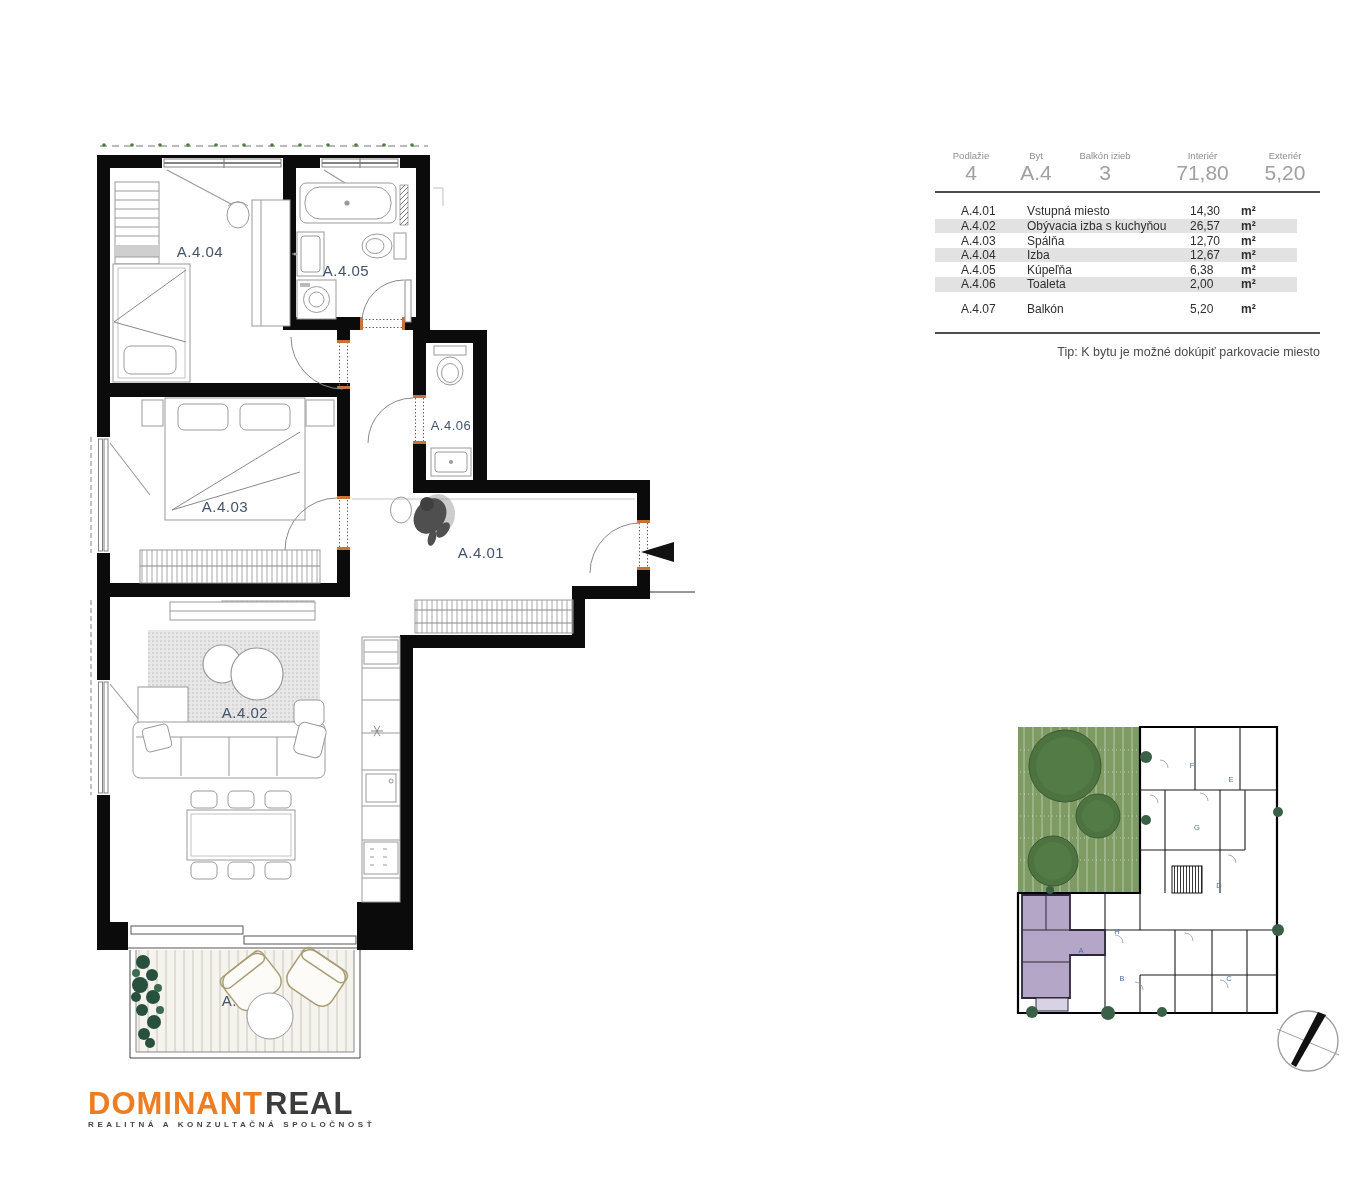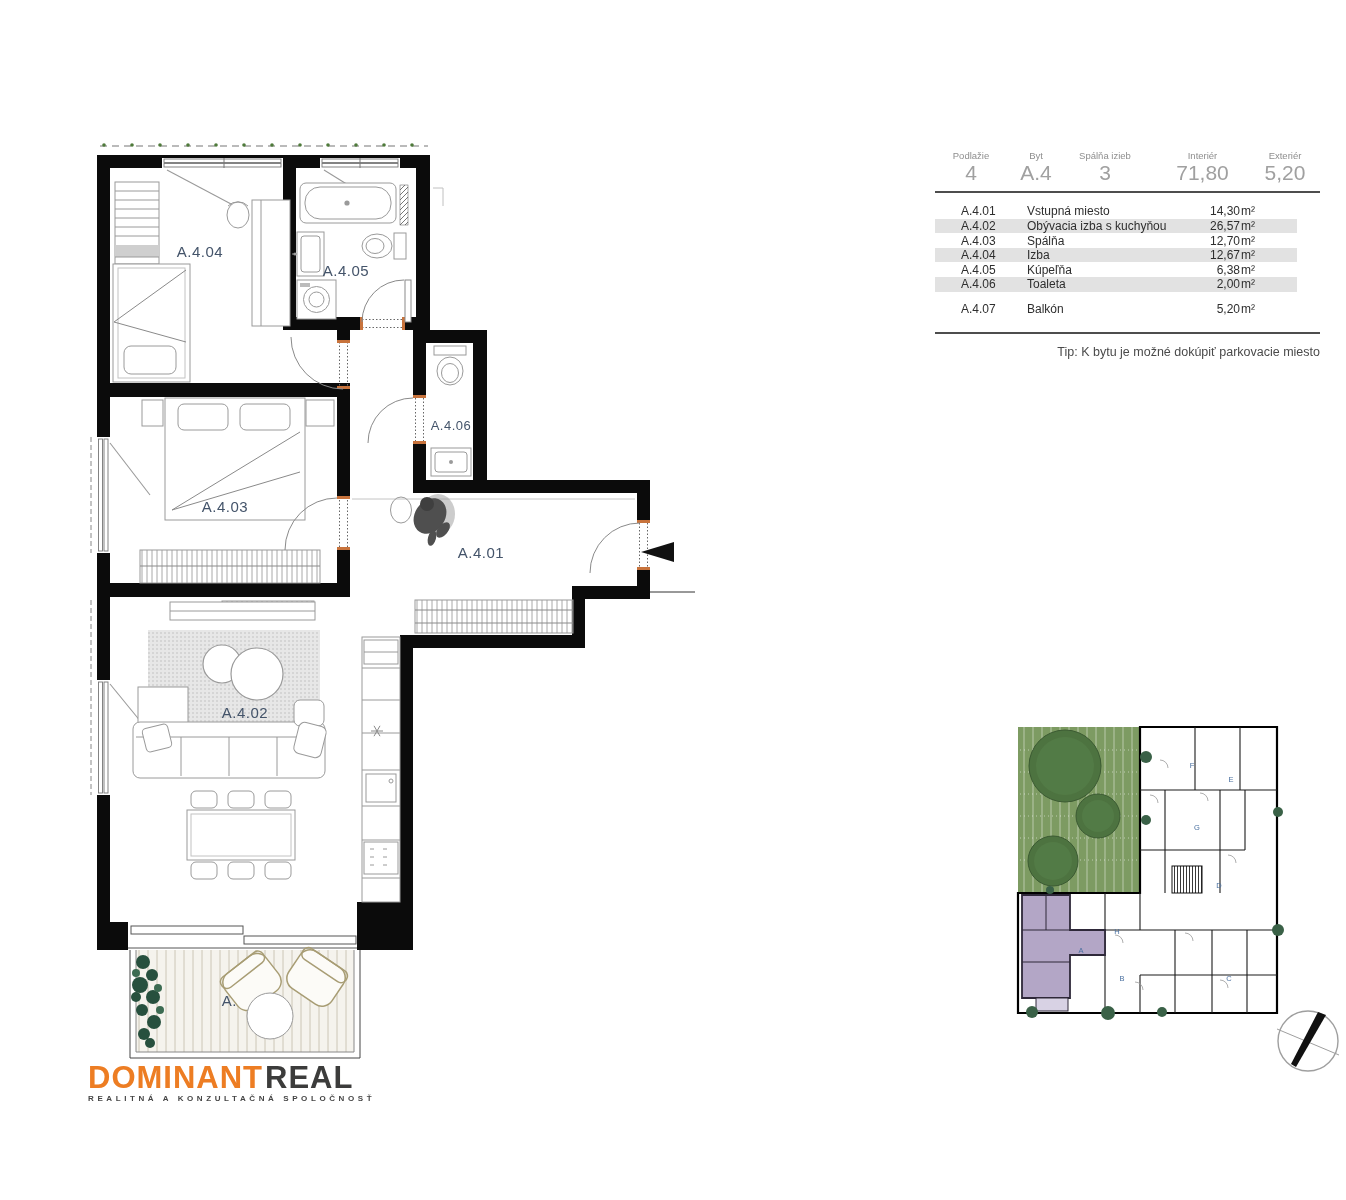--- a/index.html
+++ b/index.html
@@ -15,28 +15,28 @@
   .scol .val{font-size:21px;color:#a0a0a0;line-height:1.05;}
   .w1{width:72px}.w2{width:58px}.w3{width:80px}
   .w4{width:95px;margin-left:auto}.w5{width:70px}
   .divider{border-top:2px solid #4d4d4d;margin-top:7px;}
   .rows{margin-top:11px;width:362px;}
   .trow{display:flex;align-items:center;height:14.6px;font-size:12px;color:#2e2e2e;
         box-sizing:border-box;padding-right:30px;}
   .trow.shaded{background:#e2e2e2;}
   .trow .code{width:66px;padding-left:26px;flex:none;}
   .trow .name{flex:1;}
-  .trow .area{width:50px;text-align:right;flex:none;}
-  .trow .unit{width:26px;padding-left:1px;flex:none;}
+  .trow .area{width:50px;text-align:left;flex:none;}
+  .trow .unit{width:26px;padding-left:1px;flex:none;font-weight:bold;}
   .trow.last{margin-top:10px;}
   .divider2{border-top:2px solid #4d4d4d;margin-top:16px;}
   .tip{margin-top:11px;text-align:right;font-size:12.5px;color:#4a4a4a;}
 
   
-  .logo{position:absolute;left:88px;top:1062px;}
+  .logo{position:absolute;left:88px;top:1088px;}
   .brand{font-size:31px;font-weight:bold;letter-spacing:1px;line-height:1;white-space:nowrap;}
   .brand .p1{color:#ED7D23;}
   .brand .p2{color:#3C3C3B;margin-left:2px;}
   .tagline{margin-top:1px;font-size:8px;font-weight:bold;letter-spacing:3.6px;
            color:#454545;white-space:nowrap;}
 </style>
 </head>
 <body>
 
 <div class="canvas">
@@ -481,21 +481,21 @@
   <div class="summary-row">
     <div class="scol w1">
       <div class="lab">Podlažie</div>
       <div class="val">4</div>
     </div>
     <div class="scol w2">
       <div class="lab">Byt</div>
       <div class="val">A.4</div>
     </div>
     <div class="scol w3">
-      <div class="lab">Spálňa izieb</div>
+      <div class="lab">Balkón izieb</div>
       <div class="val">3</div>
     </div>
     <div class="scol w4">
       <div class="lab">Interiér</div>
       <div class="val">71,80</div>
     </div>
     <div class="scol w5">
       <div class="lab">Exteriér</div>
       <div class="val">5,20</div>
     </div>

